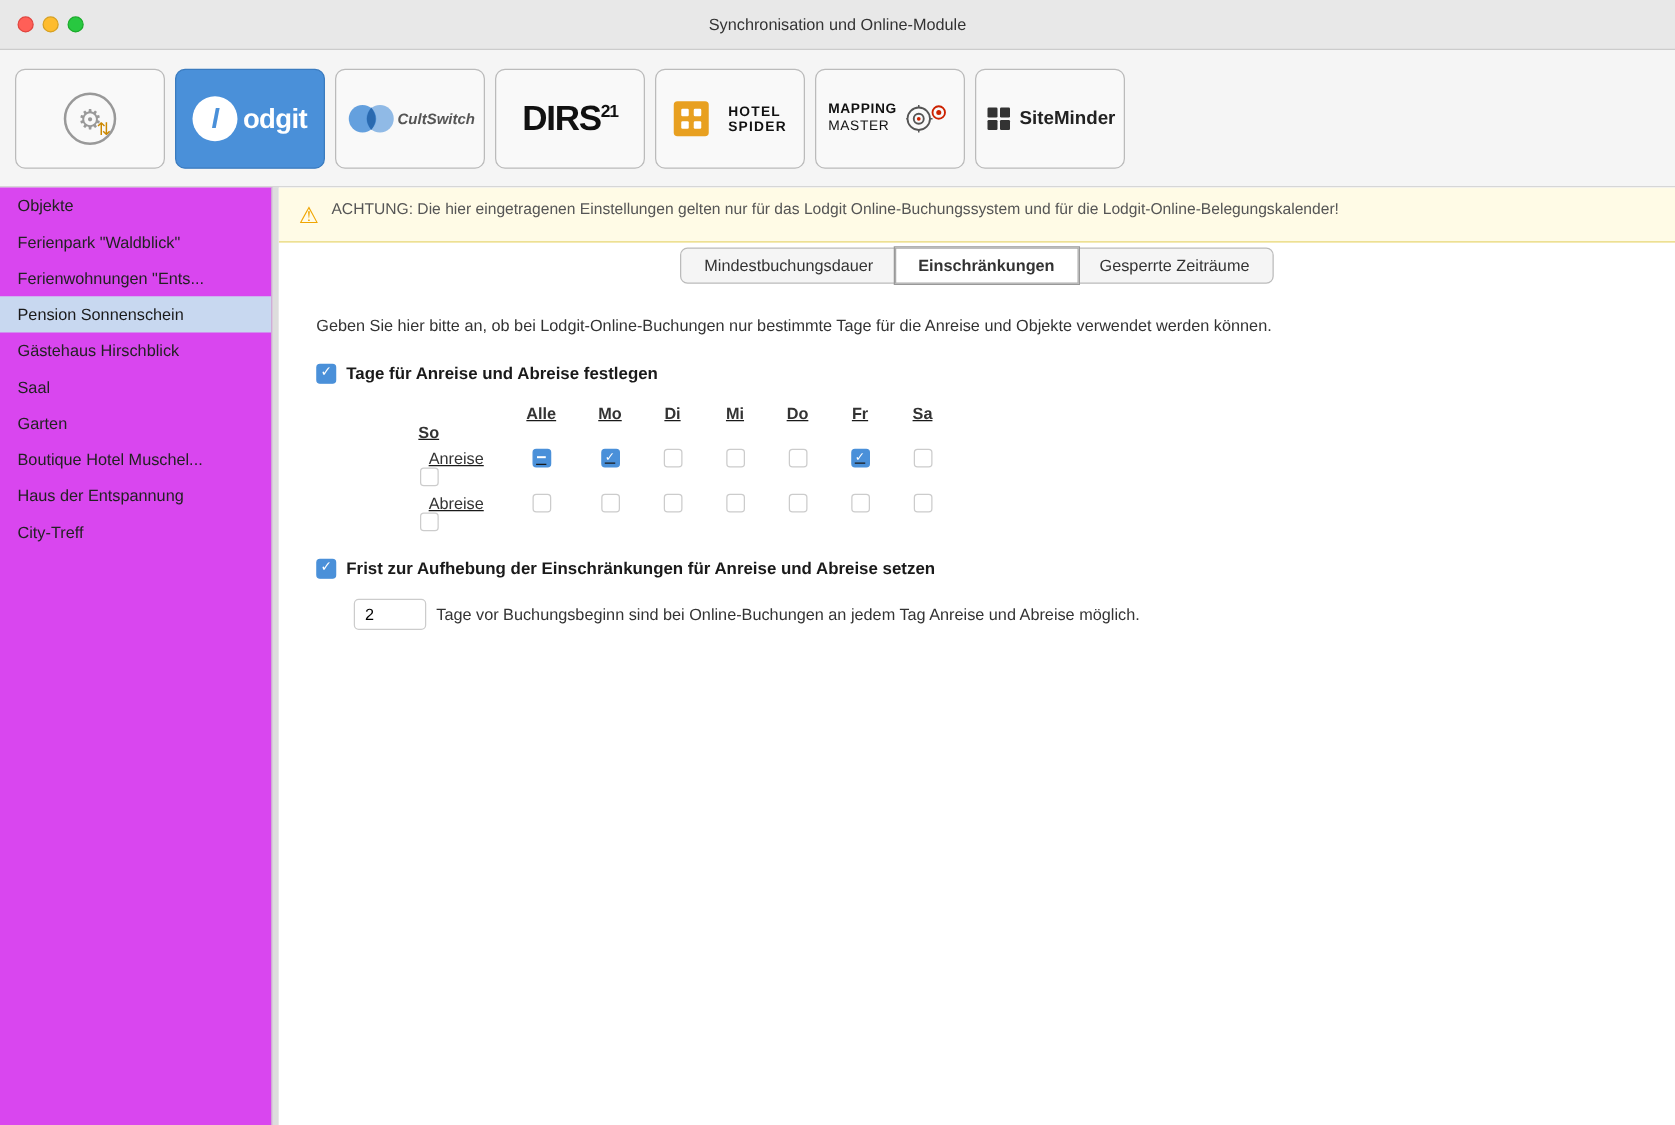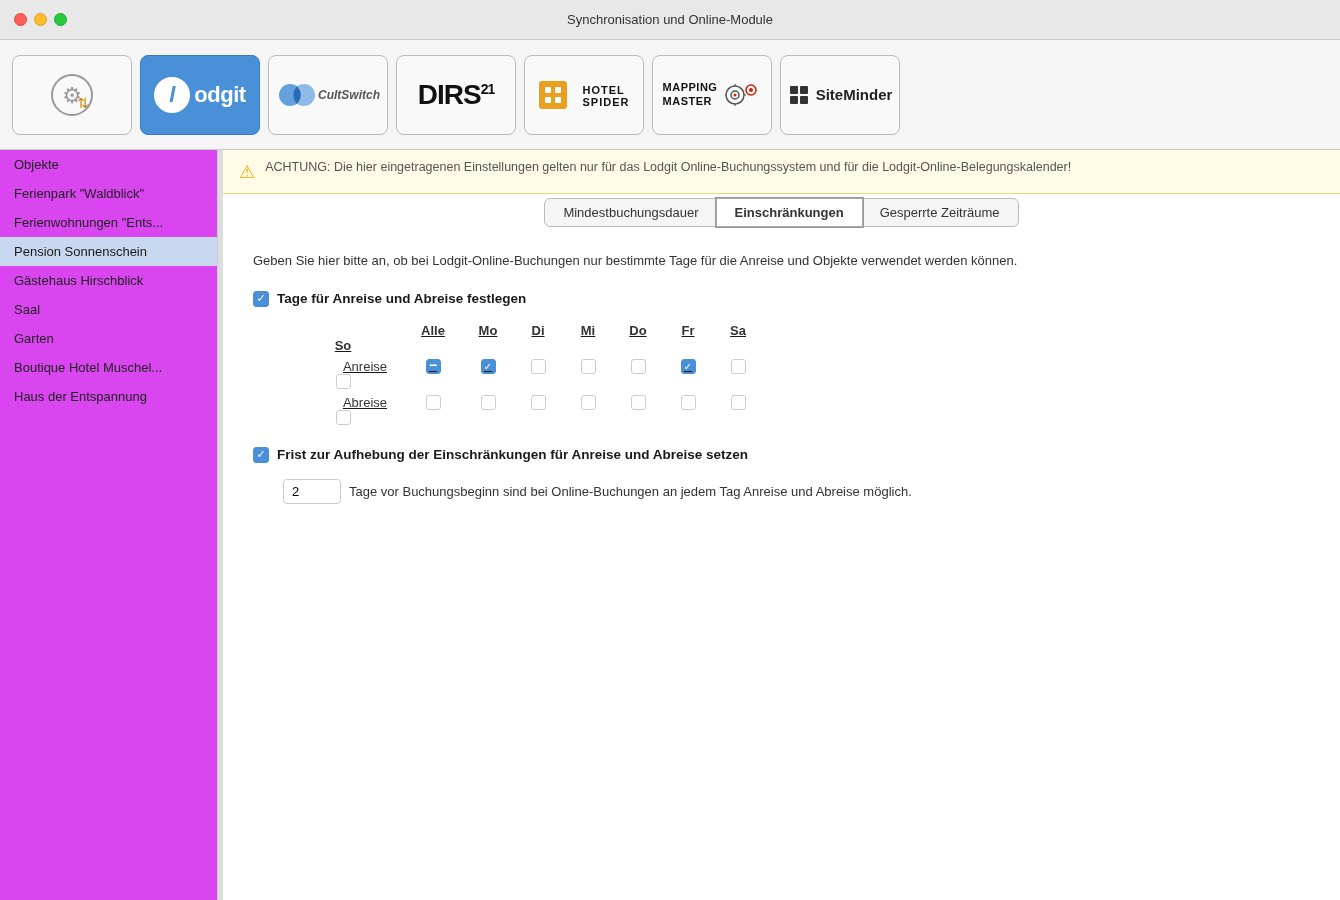--- a/index.html
+++ b/index.html
@@ -374,21 +374,21 @@
           <div style="font-size:11px;font-weight:800;color:#111;letter-spacing:1px;">SPIDER</div>
         </div>
       </div>
     </div>
   </div>
 
   <div class="toolbar-btn">
     <div class="mappingmaster-logo">
       <div style="line-height:1.2;margin-right:4px;">
         <div style="font-size:11px;font-weight:800;color:#111;letter-spacing:0.5px;">MAPPING</div>
-        <div style="font-size:11px;font-weight:700;color:#111;letter-spacing:0.5px;">MASTER</div>
+        <div style="font-size:11px;font-weight:400;color:#111;letter-spacing:0.5px;">MASTER</div>
       </div>
       <svg width="36" height="30" viewBox="0 0 36 30">
         <circle cx="10" cy="15" r="9" fill="none" stroke="#555" stroke-width="1.5"></circle>
         <circle cx="10" cy="15" r="4" fill="none" stroke="#555" stroke-width="1.5"></circle>
         <circle cx="10" cy="15" r="1.5" fill="#cc2200"></circle>
         <circle cx="26" cy="10" r="5" fill="none" stroke="#cc2200" stroke-width="1.5"></circle>
         <circle cx="26" cy="10" r="2" fill="#cc2200"></circle>
         <line x1="10" y1="6" x2="10" y2="4" stroke="#555" stroke-width="1.2"></line>
         <line x1="10" y1="24" x2="10" y2="26" stroke="#555" stroke-width="1.2"></line>
         <line x1="1" y1="15" x2="-1" y2="15" stroke="#555" stroke-width="1.2"></line>
@@ -416,20 +416,21 @@
   <div class="sidebar">
     <div class="sidebar-item">Objekte</div>
     <div class="sidebar-item">Ferienpark "Waldblick"</div>
     <div class="sidebar-item">Ferienwohnungen "Ents...</div>
     <div class="sidebar-item selected">Pension Sonnenschein</div>
     <div class="sidebar-item">Gästehaus Hirschblick</div>
     <div class="sidebar-item">Saal</div>
     <div class="sidebar-item">Garten</div>
     <div class="sidebar-item">Boutique Hotel Muschel...</div>
     <div class="sidebar-item">Haus der Entspannung</div>
+    <div class="sidebar-item">City-Treff</div>
   </div>
 
   <div style="width:5px;background:#ddd;cursor:col-resize;"></div>
 
   <div class="content">
 
     <div class="warning-banner">
       <span class="warning-icon">⚠</span>
       <span>ACHTUNG: Die hier eingetragenen Einstellungen gelten nur für das Lodgit Online-Buchungssystem und für die Lodgit-Online-Belegungskalender!</span>
     </div>

